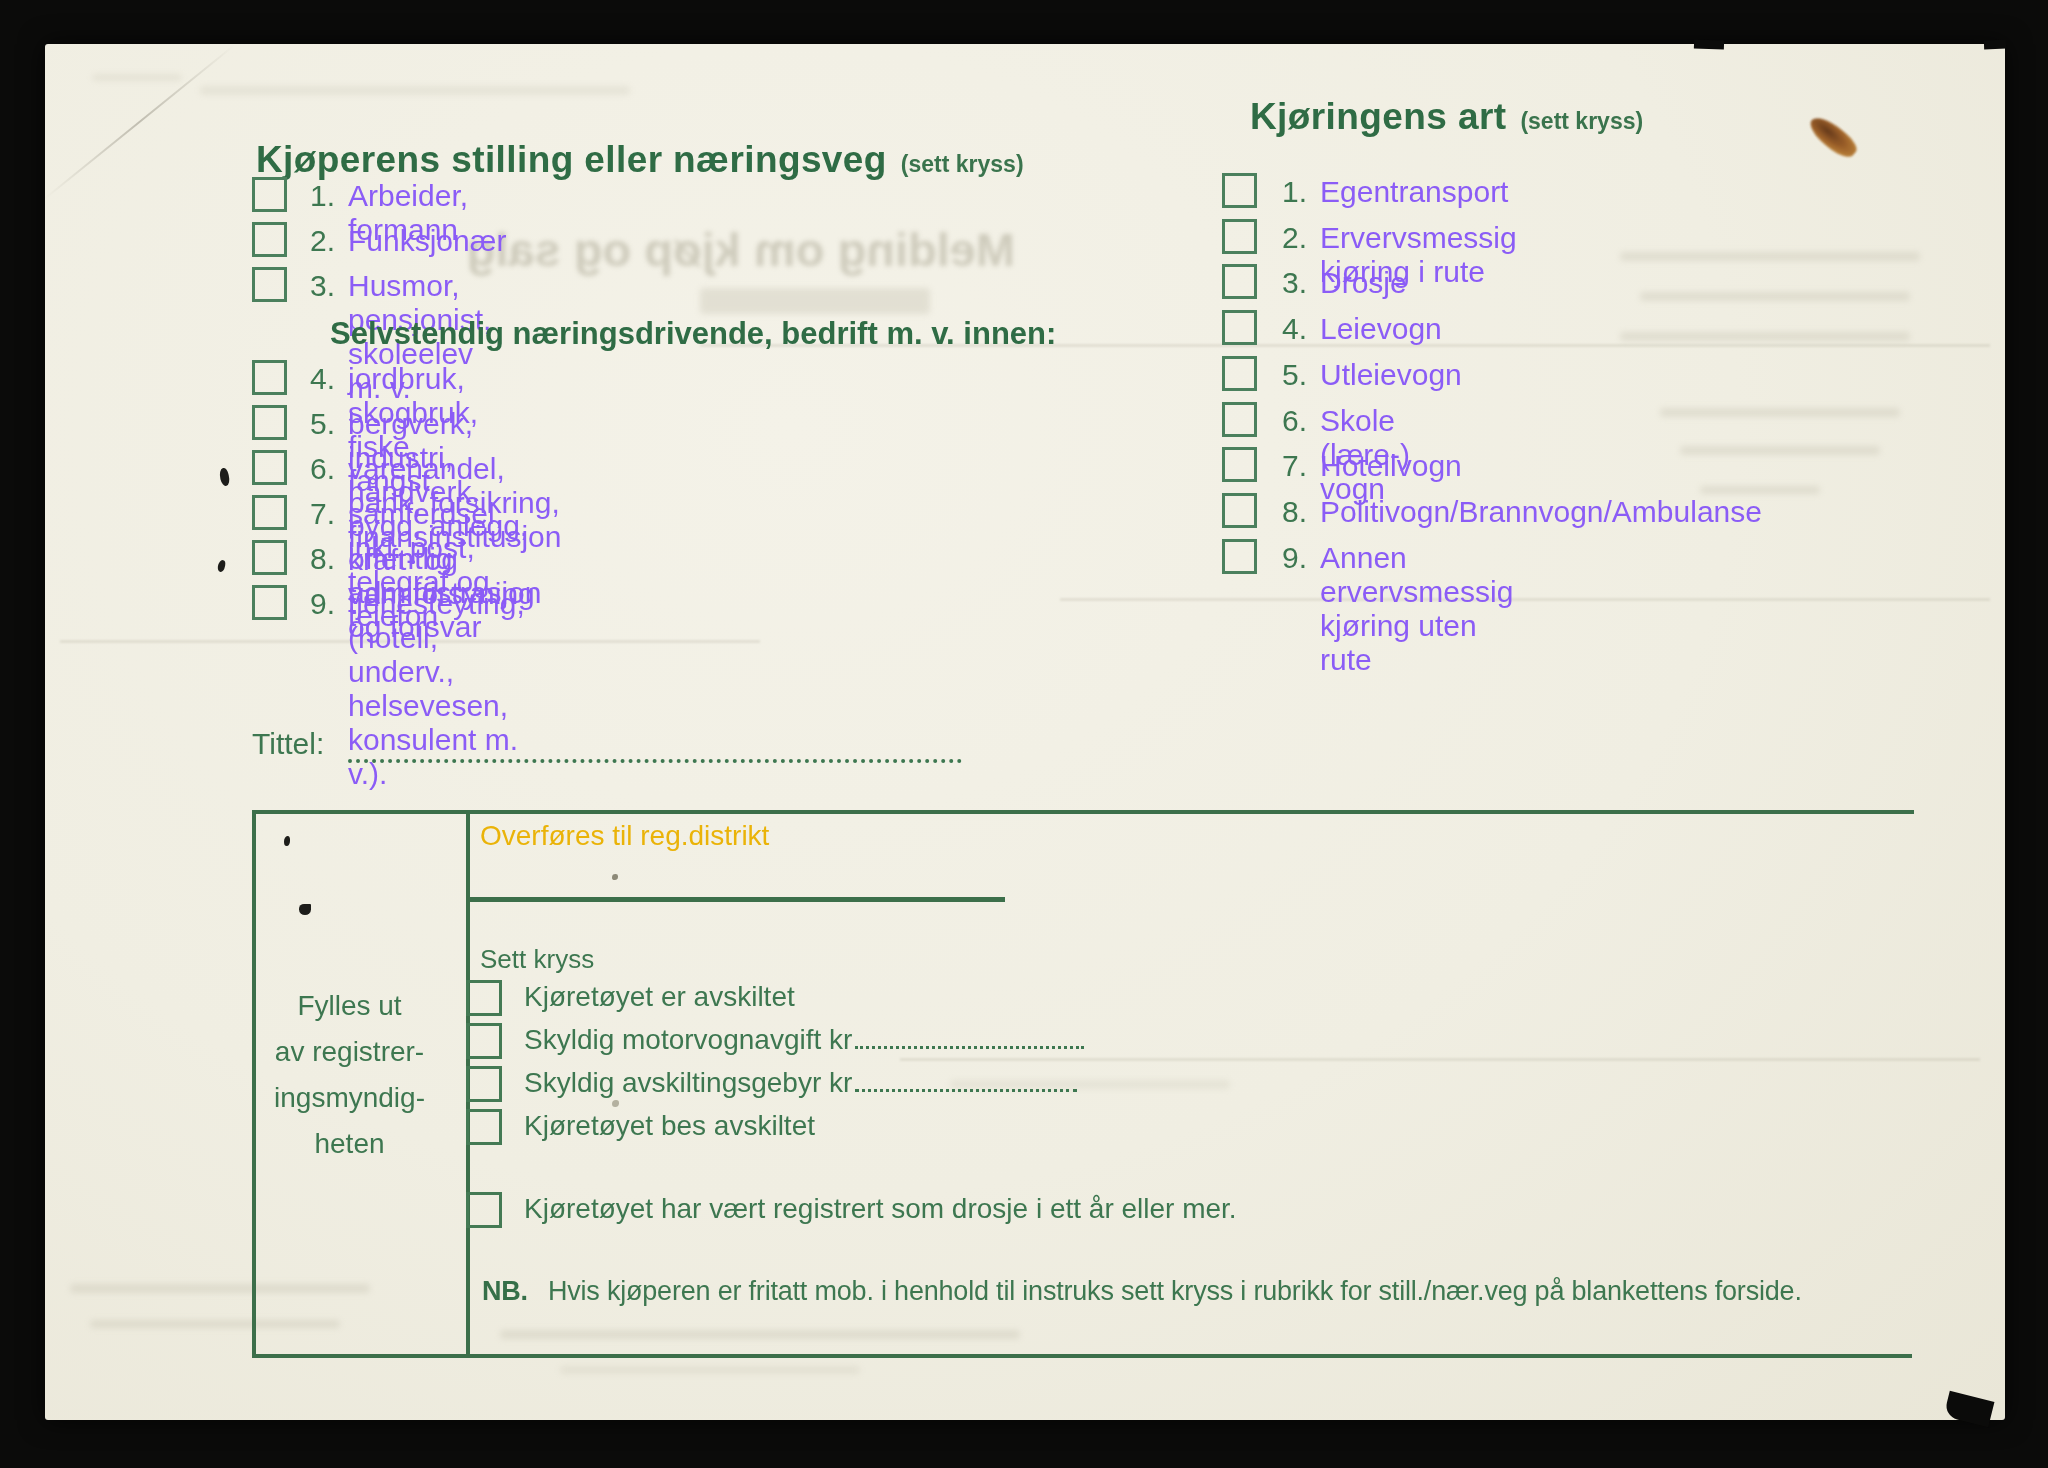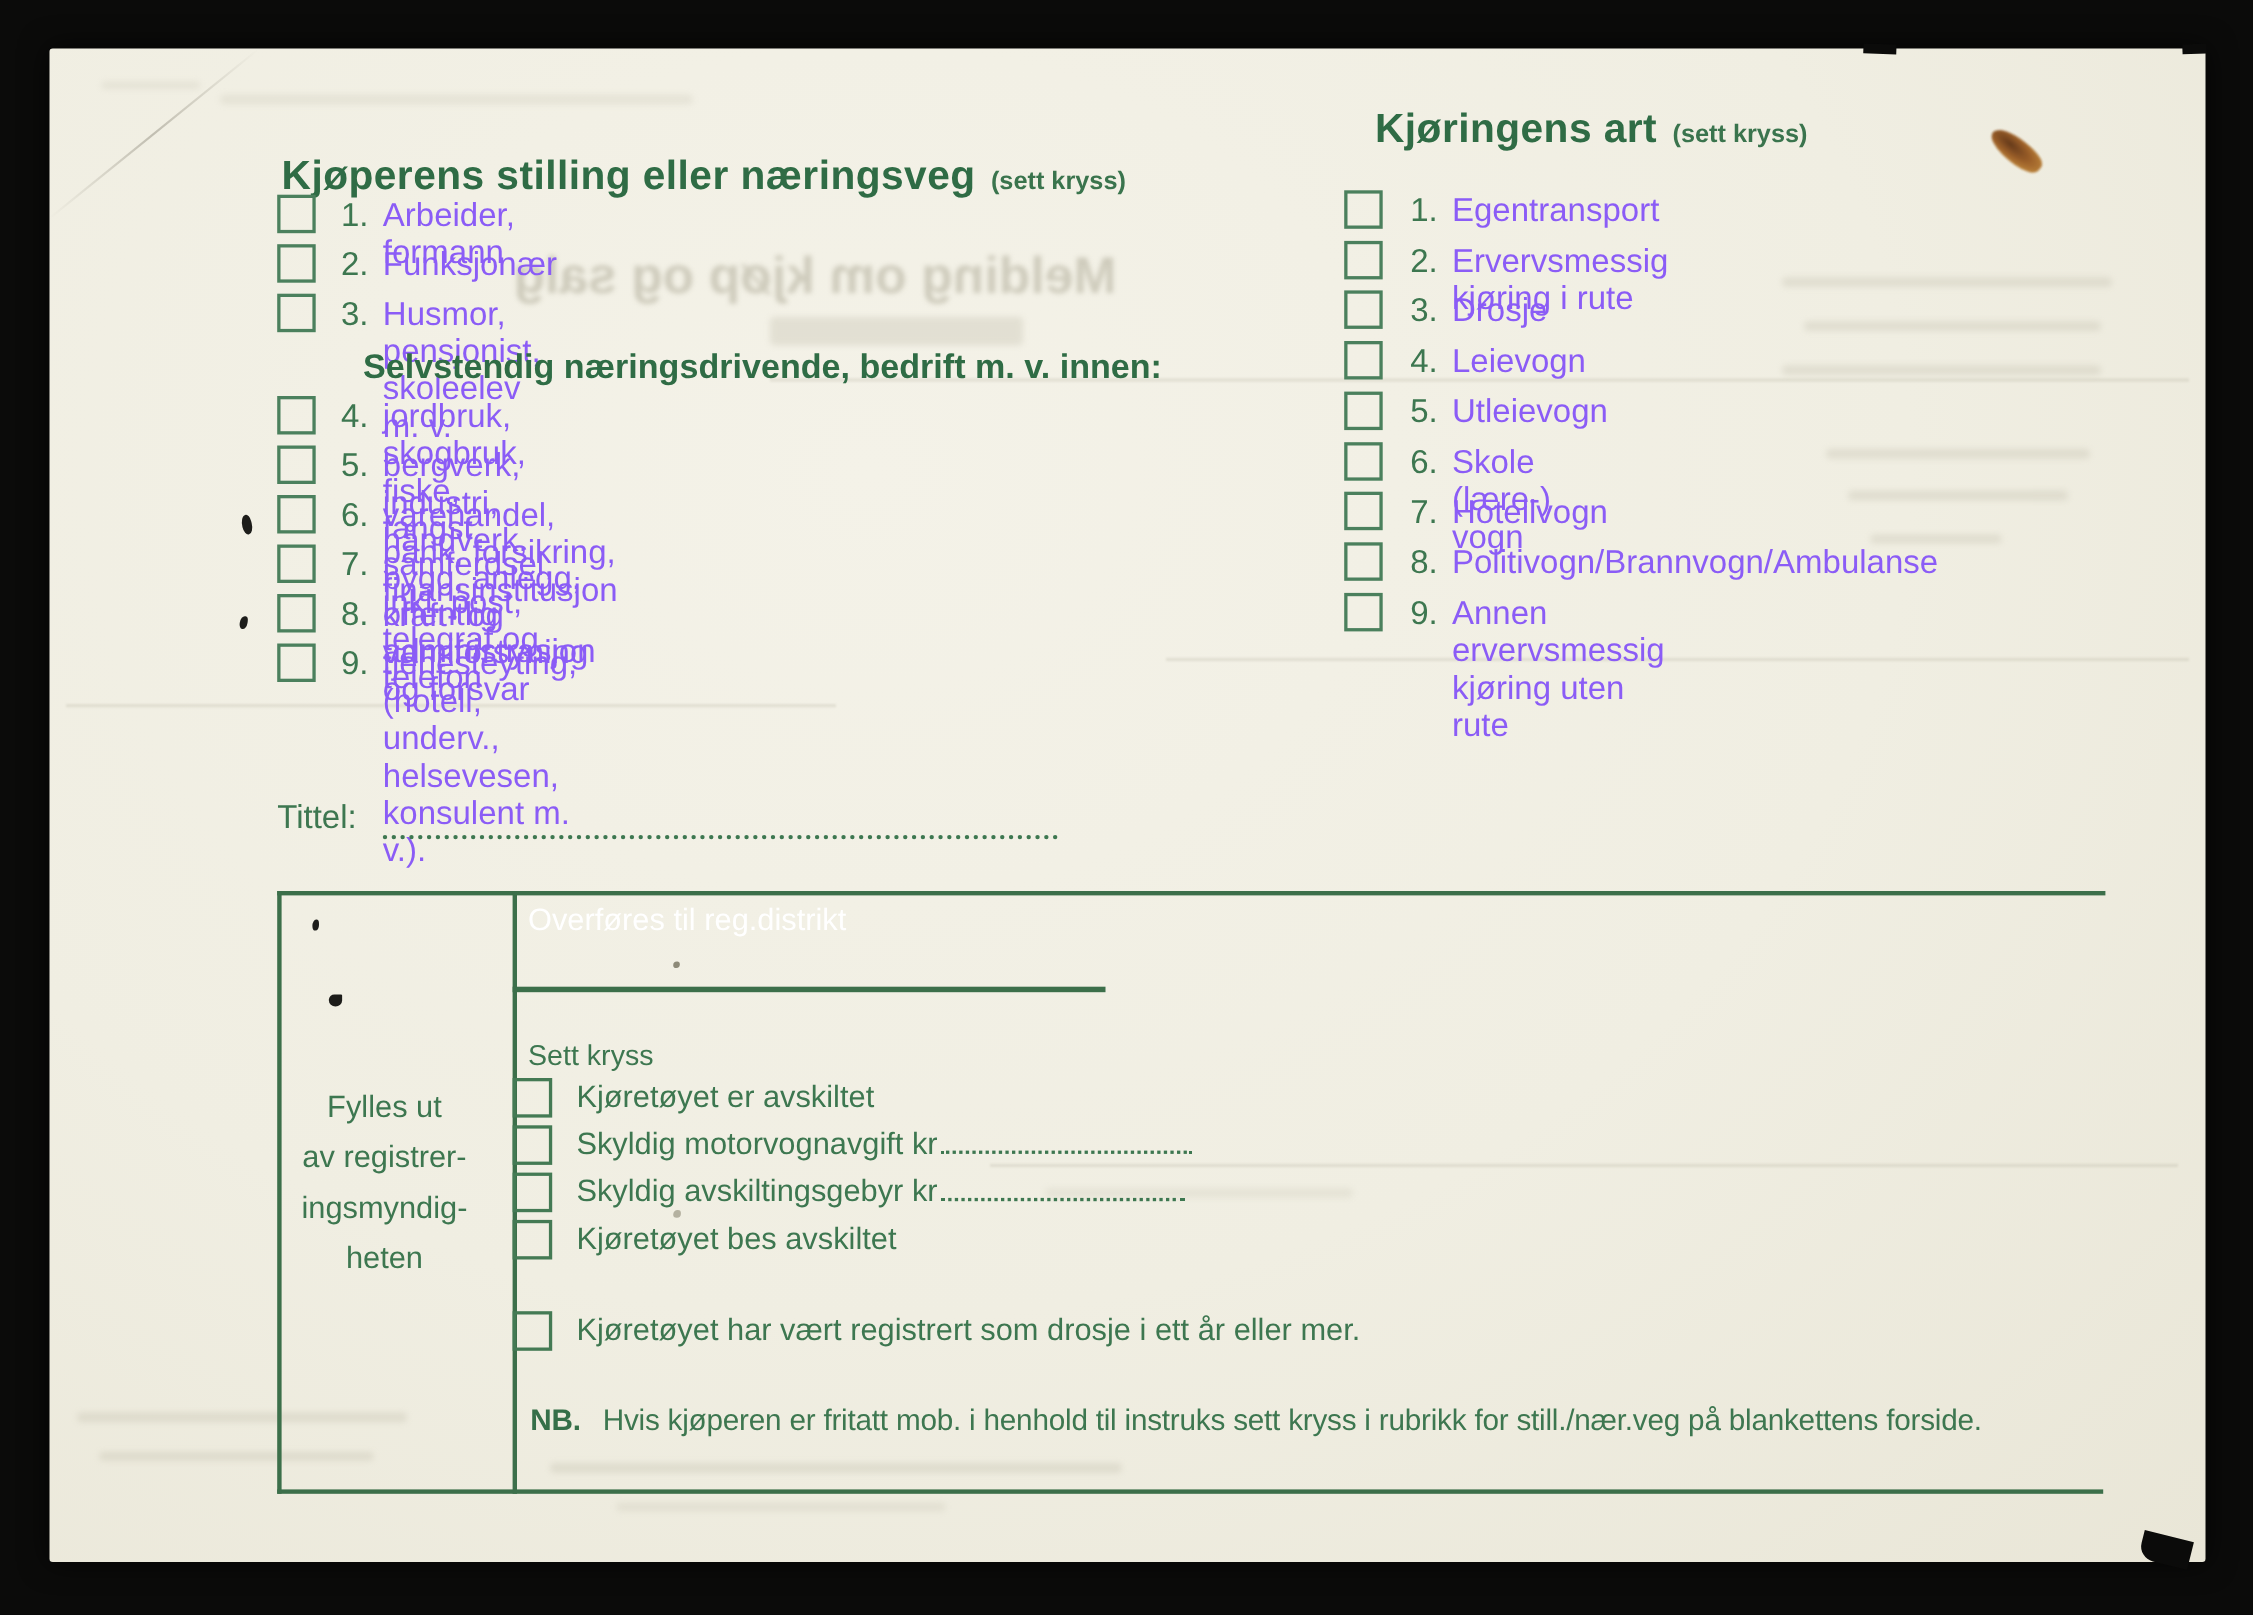--- a/index.html
+++ b/index.html
@@ -16,21 +16,21 @@
   .cb{position:absolute;left:0;top:0;width:29px;height:29px;border:3px solid #4b805d;background:transparent;}
   .num{position:absolute;left:58px;top:2px;font-size:30px;color:#3d7750;}
   .lbl{position:absolute;top:2px;font-size:30px;color:#8b5cf6;}
   .lbl.lx{left:96px;} .lbl.rx{left:98px;}
   .rnum{left:60px;}
   
   .tittel{font-size:30px;color:#3d7750;}
   .dotfield{position:absolute;border-bottom:4px dotted #3d7750;}
   
   .line{position:absolute;background:#3c6f4a;}
-  .boxtext{font-size:28px;color:#ffffff;}
+  .boxtext{font-size:28px;color:#eab308;}
   .settkryss{font-size:26px;color:#3d7750;}
   .bcb{position:absolute;left:466px;width:30px;height:30px;border:3px solid #447a54;}
   .brow{position:absolute;left:524px;display:flex;align-items:flex-end;}
   .blbl{font-size:28px;color:#3d7750;white-space:nowrap;line-height:34px;}
   .bdots{flex:1;border-bottom:3px dotted #3d7750;margin:0 0 8px 3px;min-width:40px;}
   .side{position:absolute;left:252px;width:195px;text-align:center;font-size:28px;color:#3d7750;}
   .nbrow{position:absolute;left:482px;top:1276px;display:flex;gap:20px;font-size:27px;color:#3d7750;letter-spacing:-.2px;white-space:nowrap;}
   .nb{font-weight:bold;color:#356f48;}
   
   .ghost{position:absolute;background:#b7b3a0;opacity:.28;filter:blur(3px);border-radius:4px;}

